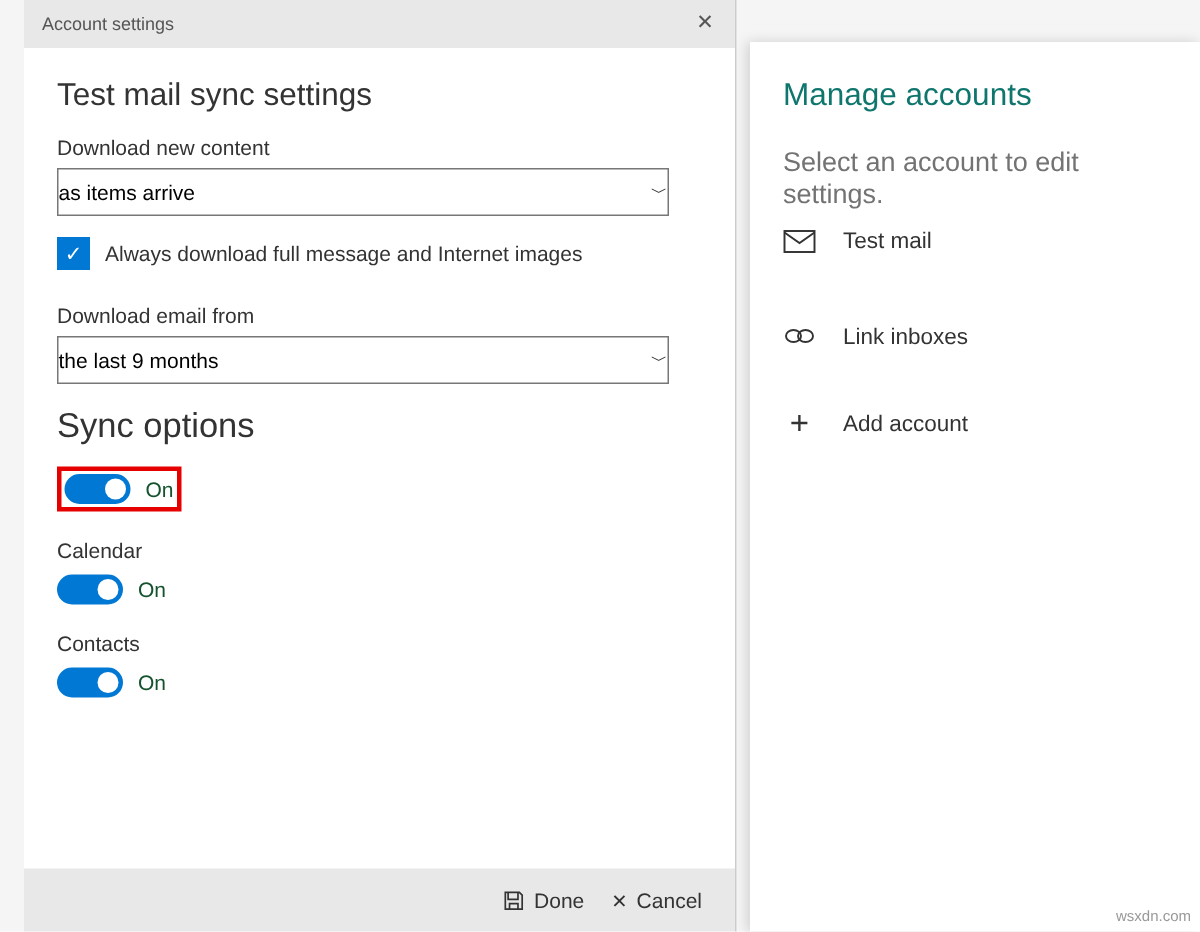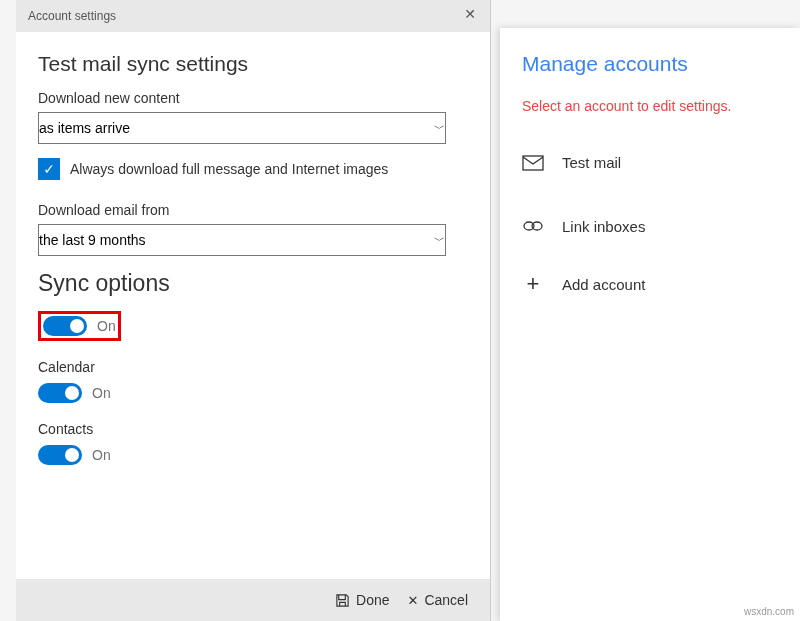--- a/index.html
+++ b/index.html
@@ -17,35 +17,35 @@
     .chevron { font-size: 11px; color: #333; }
     .checkbox-row { display: flex; align-items: center; gap: 10px; margin-bottom: 22px; }
     .checkbox { width: 22px; height: 22px; background: #0078d4; display: flex; align-items: center; justify-content: center; color: #fff; font-size: 14px; cursor: pointer; }
     .checkbox-label { font-size: 14px; color: #333; }
     .sync-options-title { font-size: 23px; color: #333; margin-top: 8px; margin-bottom: 14px; font-weight: 400; }
     .toggle-row { margin-bottom: 18px; }
     .toggle-label { font-size: 14px; color: #333; margin-bottom: 8px; }
     .toggle-wrap { display: flex; align-items: center; gap: 10px; }
     .toggle { width: 44px; height: 20px; background: #0078d4; border-radius: 10px; position: relative; cursor: pointer; }
     .toggle::after { content: ""; position: absolute; right: 3px; top: 3px; width: 14px; height: 14px; background: #fff; border-radius: 50%; }
-    .toggle-state { font-size: 14px; color: #737373; text-align: center; }
+    .toggle-state { font-size: 14px; color: #14532d; text-align: center; }
     .highlighted { border: 3px solid #e60000; padding: 2px; display: inline-flex; }
     
     .panel-footer { height: 42px; background: #e8e8e8; display: flex; align-items: center; justify-content: flex-end; gap: 18px; padding-right: 22px; font-size: 14px; }
     .footer-btn { display: flex; align-items: center; gap: 6px; cursor: pointer; color: #333; }
     
     
     .bg-content { position: absolute; left: 450px; top: 200px; font-size: 13px; color: #0066cc; }
     .bg-line { margin-bottom: 4px; white-space: nowrap; }
     .bg-sub { color: #666; }
     
     
     .manage-panel { position: absolute; right: 0; top: 28px; width: 300px; height: 593px; background: #fff; box-shadow: -2px 0 8px rgba(0,0,0,0.15); padding: 24px 20px 0 22px; }
-    .manage-title { font-size: 21px; color: #3b82f6; margin-bottom: 22px; font-weight: 400; }
-    .manage-sub { font-size: 14px; color: #ef4444; margin-bottom: 28px; }
+    .manage-title { font-size: 21px; color: #0f766e; margin-bottom: 22px; font-weight: 400; }
+    .manage-sub { font-size: 18px; color: #737373; }
     .acct-item { display: flex; align-items: center; gap: 18px; padding: 12px 0 28px 0; cursor: pointer; }
     .acct-icon { width: 22px; height: 16px; }
     .acct-label { font-size: 15px; color: #333; }
     .acct-row { display: flex; align-items: center; gap: 18px; padding: 18px 0; cursor: pointer; }
     .link-icon-svg { width: 22px; height: 18px; }
     .plus-icon { font-size: 22px; font-weight: 300; color: #333; width: 22px; text-align: center; }
     
     .watermark { position: absolute; right: 6px; bottom: 4px; font-size: 10px; color: #999; }
   </style>
 </head>

